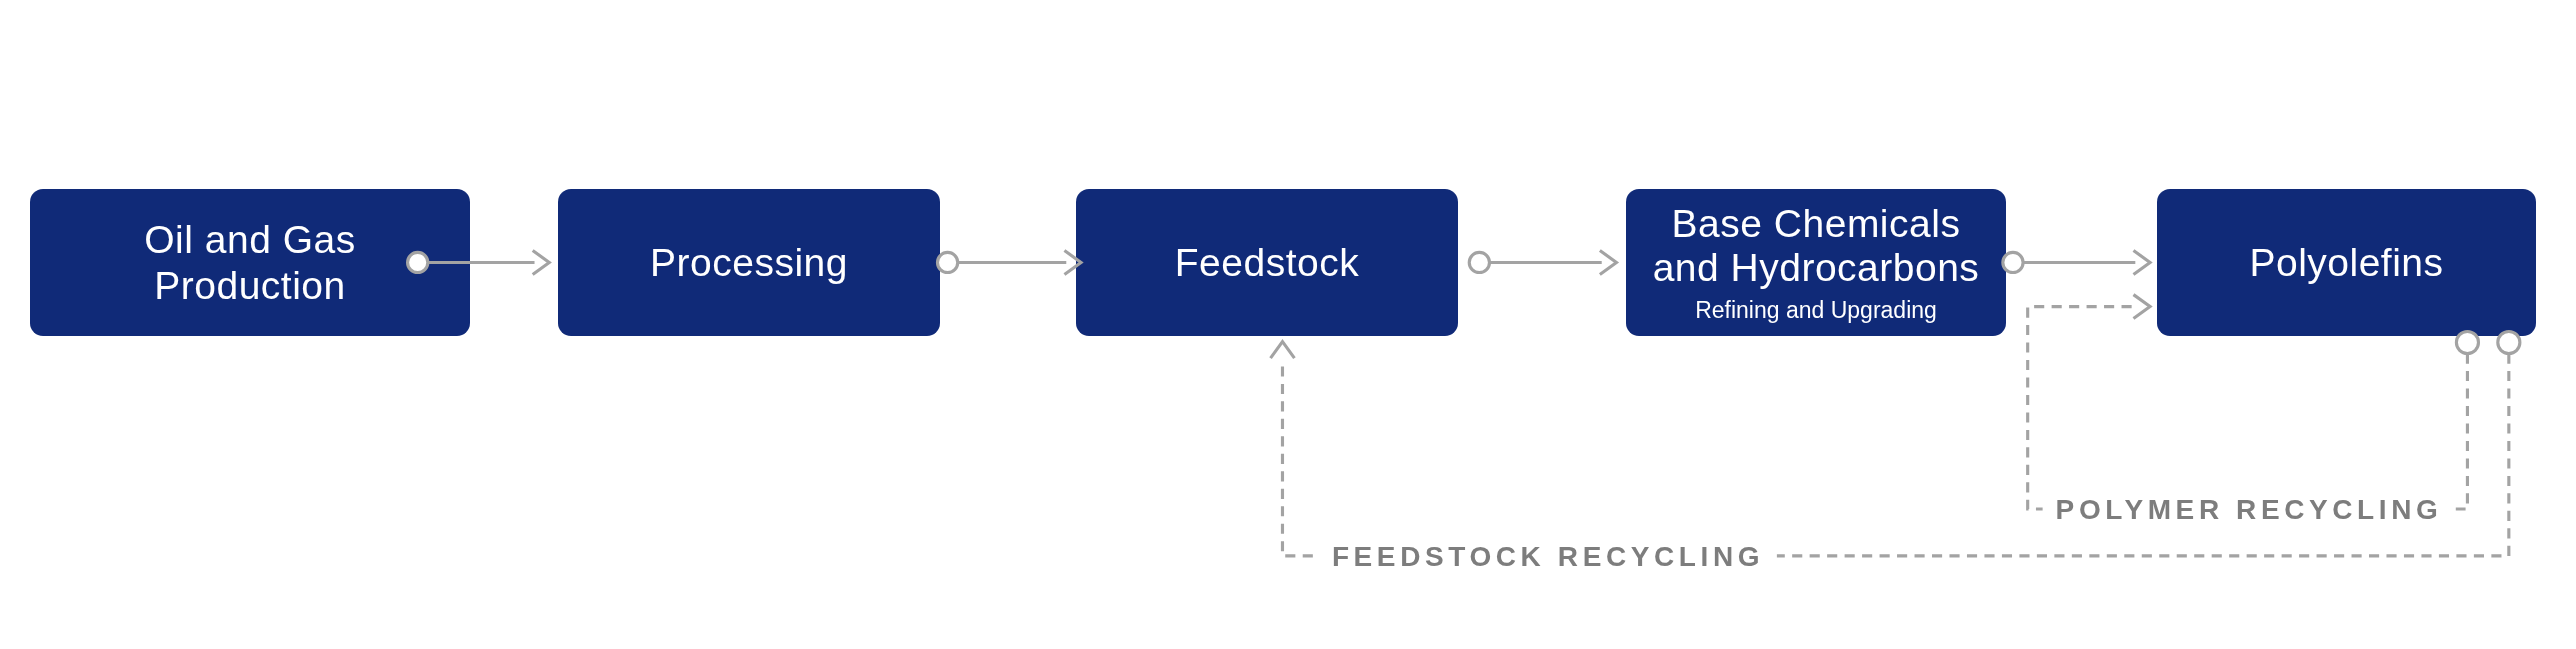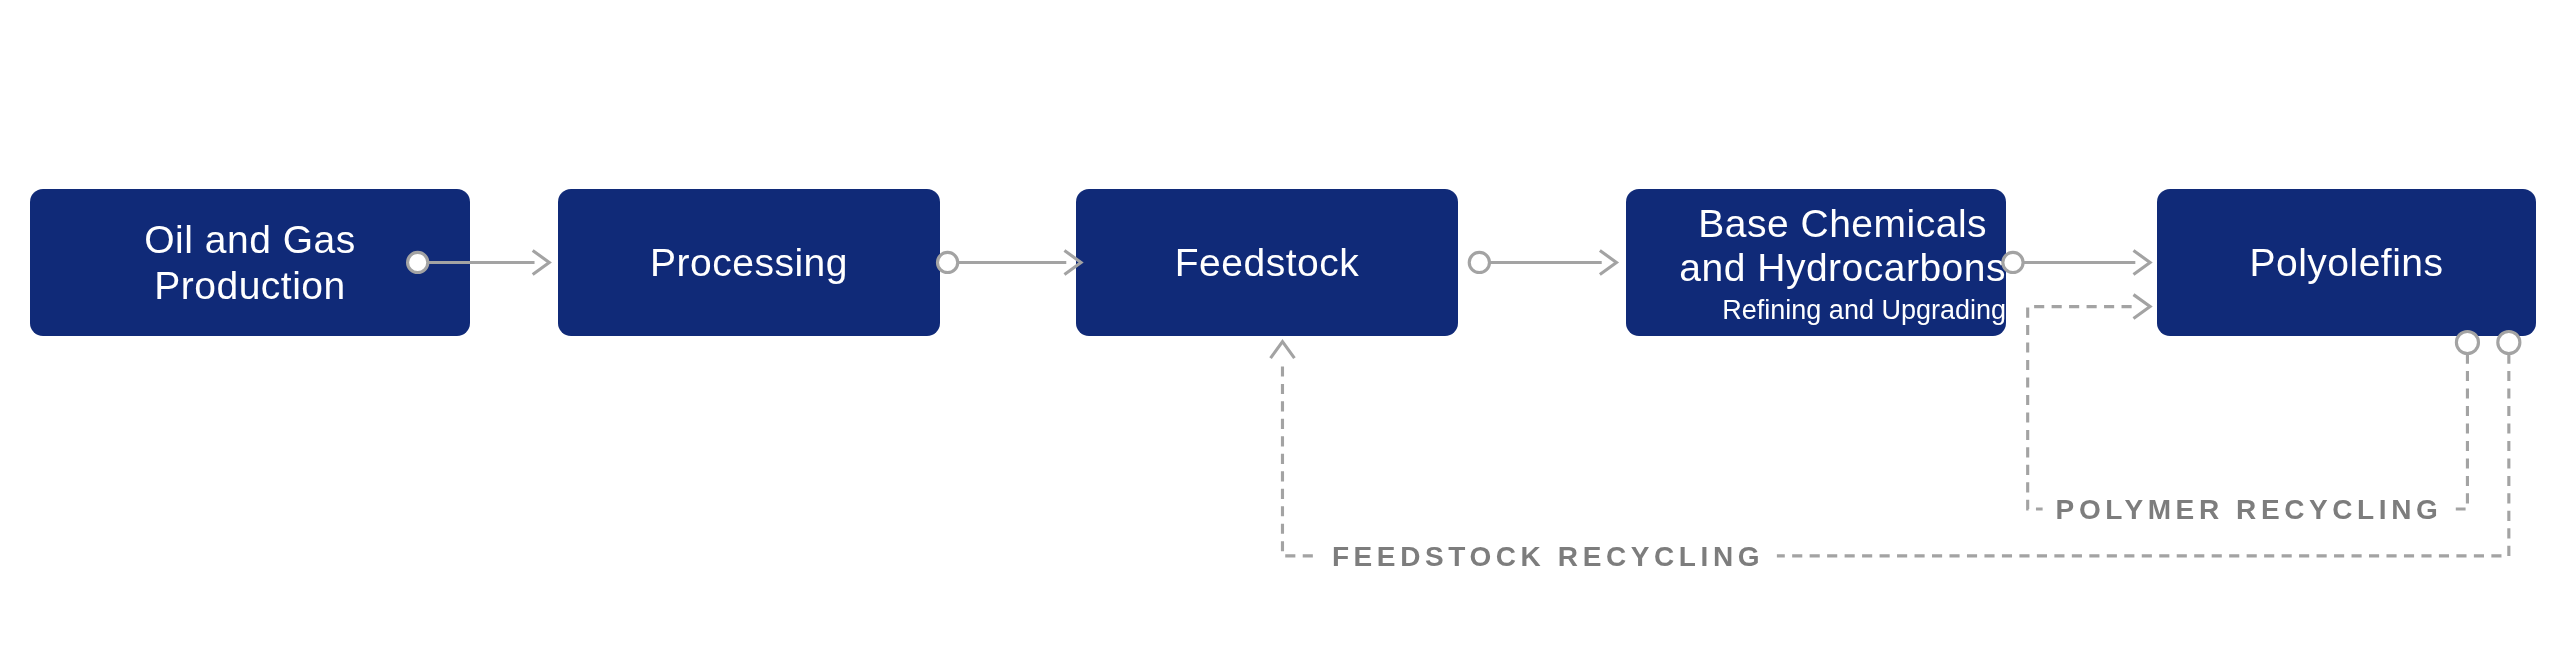--- a/index.html
+++ b/index.html
@@ -36,29 +36,29 @@
     text-align: center;
   }
   .node .node-label {
     font-size: 39px;
     line-height: 46px;
     white-space: pre-line;
     letter-spacing: 0.5px;
   }
   .node.has-sub .node-label { line-height: 44px; }
   .node .node-sublabel {
-    font-size: 27px;
+    font-size: 23px;
     line-height: 26px;
     margin-top: 6.4px;
     white-space: nowrap;
   }
   #node-0 { left: 30px;   width: 440px; }
   #node-1 { left: 558px;  width: 382px; border-radius: 13px; }
   #node-2 { left: 1076px; width: 382px; }
-  #node-3 { left: 1626px; width: 380px; align-items: flex-end; }
+  #node-3 { left: 1626px; width: 380px; }
   #node-4 { left: 2157px; width: 379px; }
   
   #connector-layer {
     position: absolute;
     left: 0; top: 0;
     width: 2576px; height: 650px;
     pointer-events: none;
   }
   #connector-layer .stroke {
     stroke: var(--connector);

